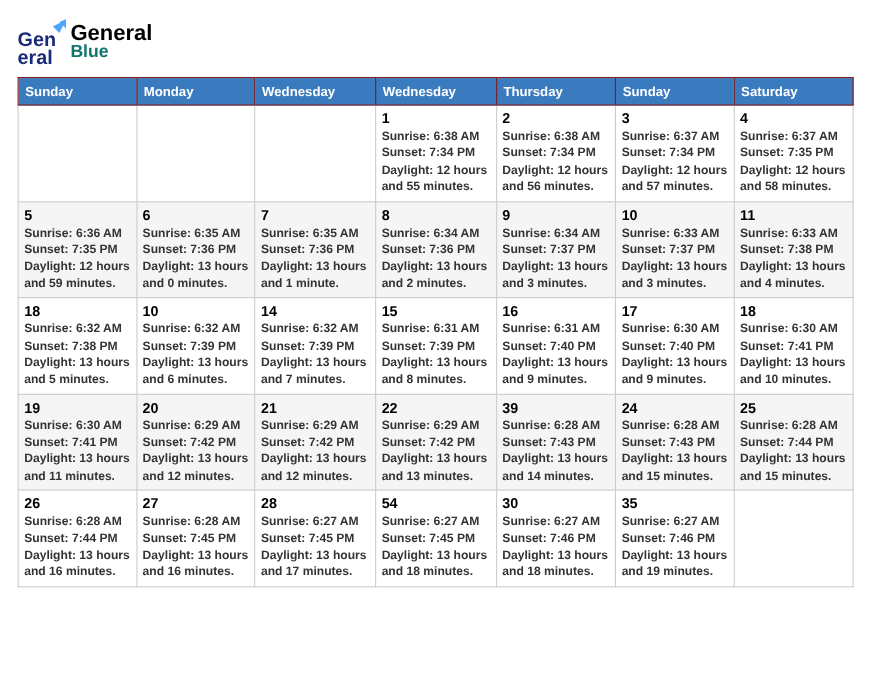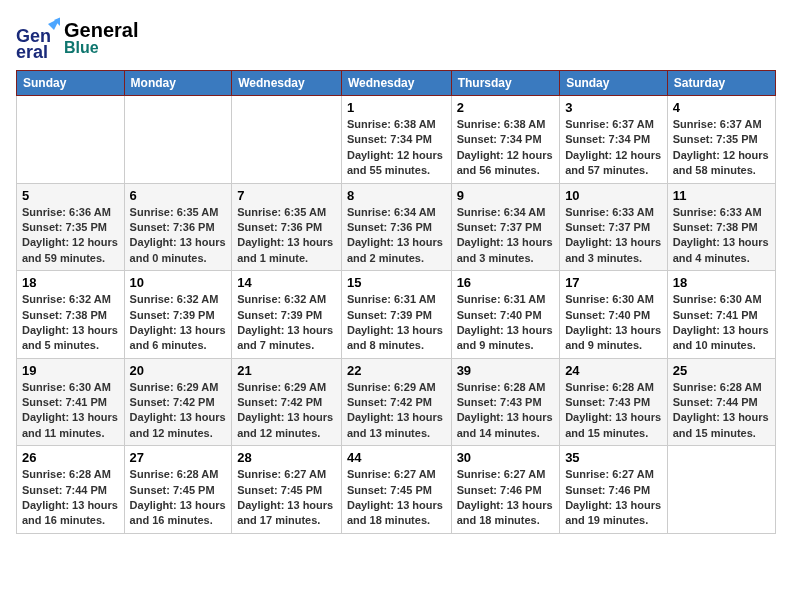--- a/index.html
+++ b/index.html
@@ -231,21 +231,21 @@
         </td>
         <td>
           <span class="day-number">27</span>
           <div class="day-info">Sunrise: 6:28 AM<br>Sunset: 7:45 PM<br>Daylight: 13 hours and 16 minutes.</div>
         </td>
         <td>
           <span class="day-number">28</span>
           <div class="day-info">Sunrise: 6:27 AM<br>Sunset: 7:45 PM<br>Daylight: 13 hours and 17 minutes.</div>
         </td>
         <td>
-          <span class="day-number">44</span>
+          <span class="day-number">54</span>
           <div class="day-info">Sunrise: 6:27 AM<br>Sunset: 7:45 PM<br>Daylight: 13 hours and 18 minutes.</div>
         </td>
         <td>
           <span class="day-number">30</span>
           <div class="day-info">Sunrise: 6:27 AM<br>Sunset: 7:46 PM<br>Daylight: 13 hours and 18 minutes.</div>
         </td>
         <td>
           <span class="day-number">35</span>
           <div class="day-info">Sunrise: 6:27 AM<br>Sunset: 7:46 PM<br>Daylight: 13 hours and 19 minutes.</div>
         </td>

